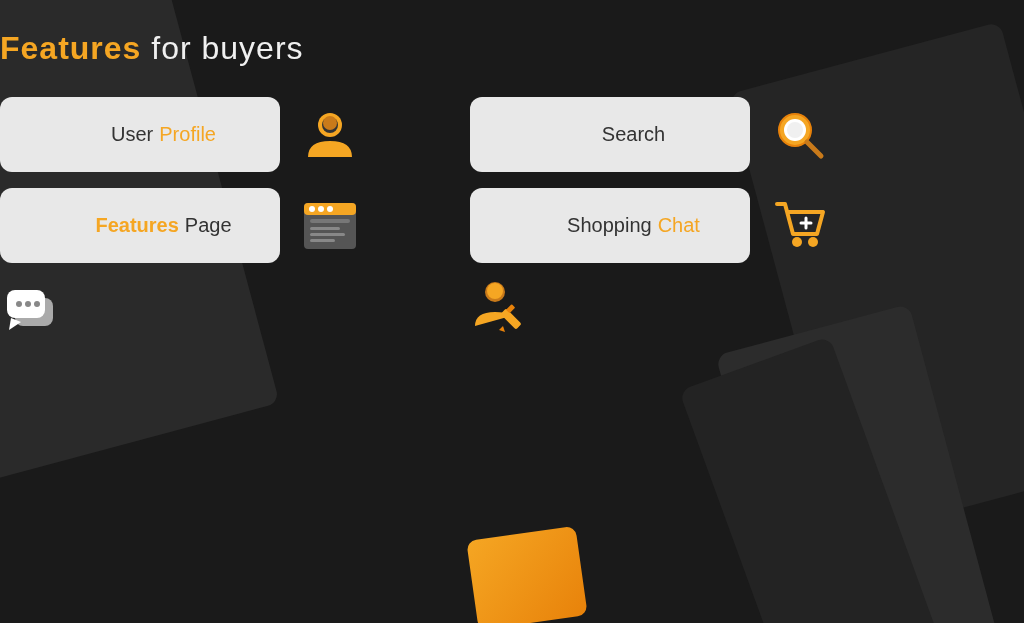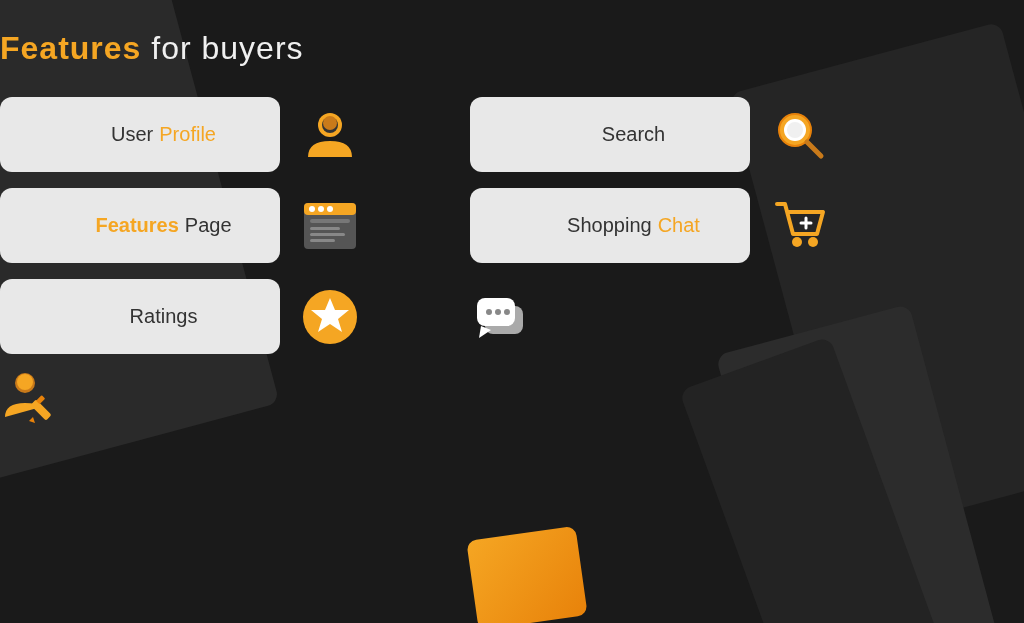--- a/index.html
+++ b/index.html
@@ -197,31 +197,20 @@
           <path d="M6 6 L14 6 L22 36 L46 36 L52 14 L18 14" stroke="#f5a623" stroke-width="4" fill="none" stroke-linecap="round" stroke-linejoin="round"></path>
           <circle cx="26" cy="44" r="5" fill="#f5a623"></circle>
           <circle cx="42" cy="44" r="5" fill="#f5a623"></circle>
 
           <line x1="35" y1="20" x2="35" y2="30" stroke="white" stroke-width="3" stroke-linecap="round"></line>
           <line x1="30" y1="25" x2="40" y2="25" stroke="white" stroke-width="3" stroke-linecap="round"></line>
         </svg>
       </div>
     </div>
 
-    <div class="feature-item right">
-      <button class="feature-btn">
-        Ratings
-      </button>
-      <div class="icon-wrap">
-        <svg width="58" height="58" viewBox="0 0 58 58">
-          <circle cx="29" cy="29" r="27" fill="#f5a623"></circle>
-          <polygon points="29,10 34,22 48,22 37,31 41,44 29,36 17,44 21,31 10,22 24,22" fill="white"></polygon>
-        </svg>
-      </div>
-    </div>
 
     <div class="feature-item">
       <div class="icon-wrap">
         <svg width="58" height="58" viewBox="0 0 58 58">
 
           <rect x="14" y="18" width="38" height="28" rx="8" fill="#aaa"></rect>
 
           <rect x="6" y="10" width="38" height="28" rx="8" fill="white"></rect>
           <path d="M10 38 L8 50 L20 42" fill="white"></path>
 

